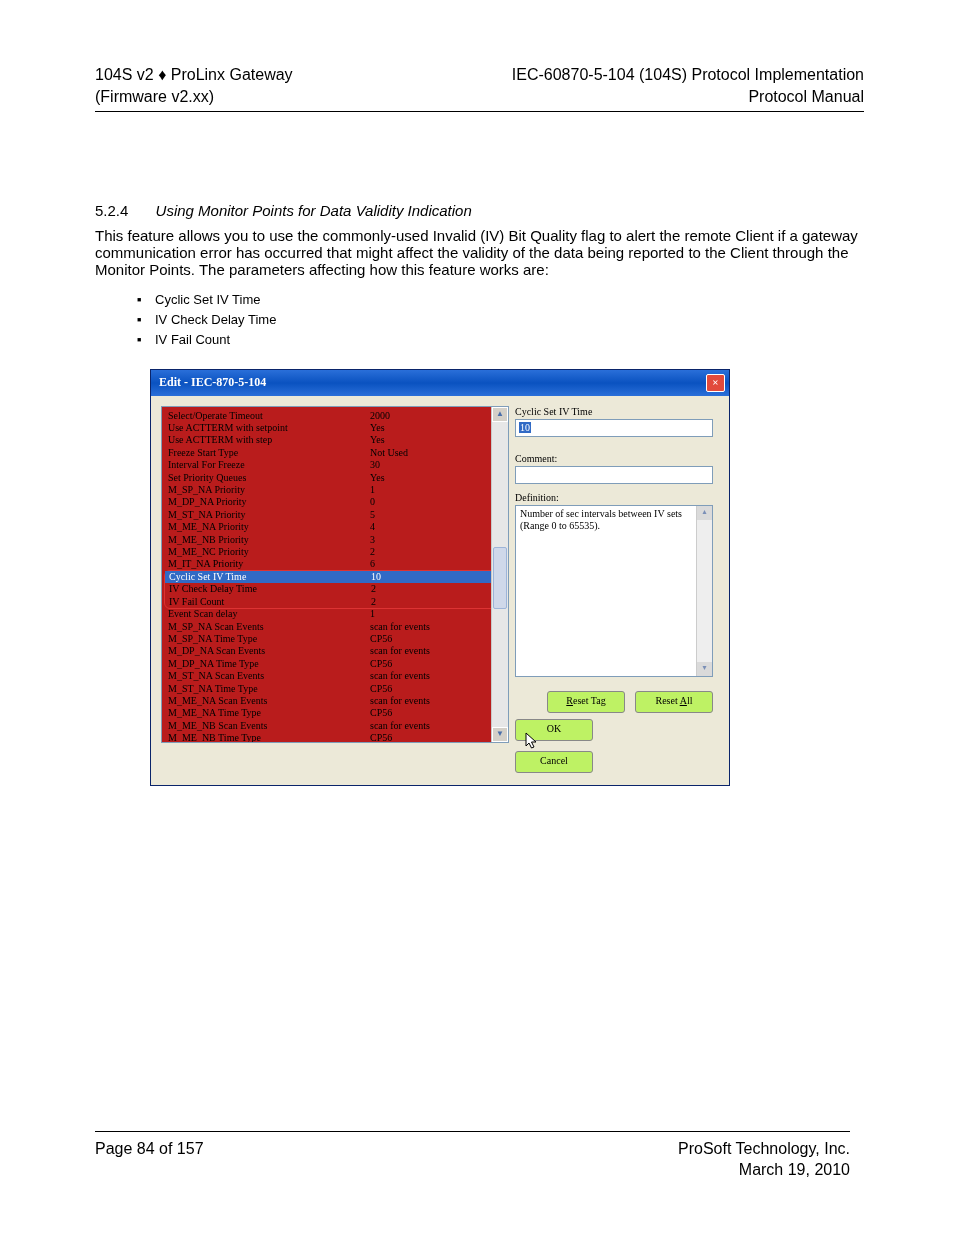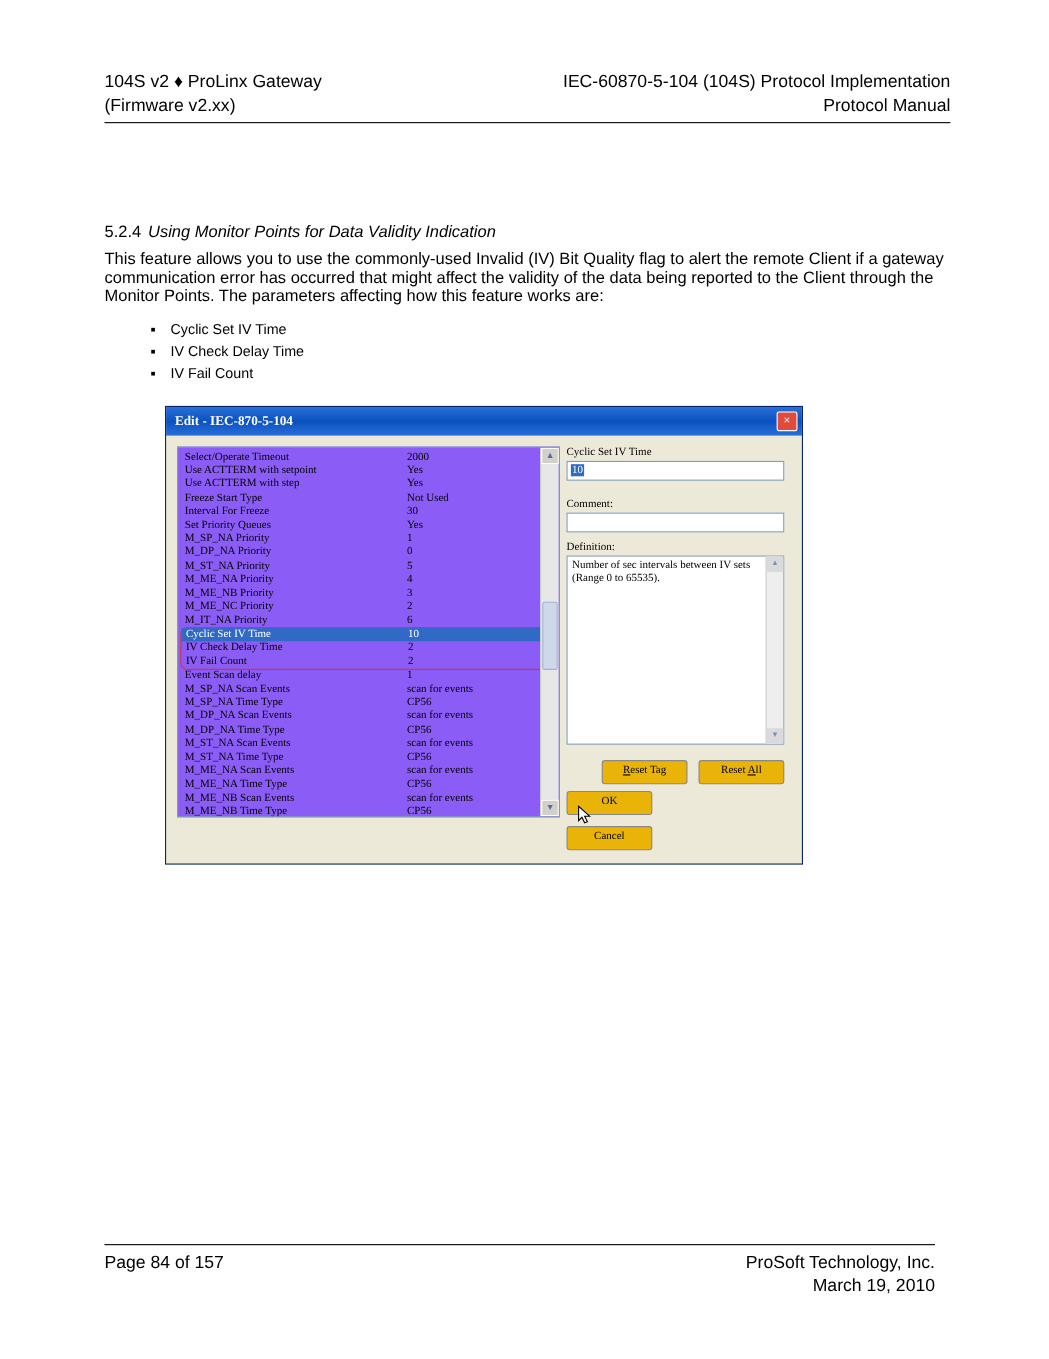--- a/index.html
+++ b/index.html
@@ -23,21 +23,21 @@
     line-height: 1.35;
     border-bottom: 1px solid #000;
     padding-bottom: 4px;
   }
   .header .right { text-align: right; }
   .body-content {
     padding-top: 90px;
     font-size: 15px;
   }
   .section-num { }
-  .section-title { font-style: italic; margin-left: 2px; }
+  .section-title { font-style: italic; margin-left: 23px; }
   .intro { margin-top: 8px; }
   .bullets { list-style: none; padding: 0; margin: 12px 0 4px 42px; font-size: 13px; }
   .bullets li::before {
     content: "■";
     font-size: 7px;
     display: inline-block;
     width: 18px;
     vertical-align: 2px;
   }
   .bullets li { line-height: 1.55; }
@@ -72,21 +72,21 @@
     text-align: center;
     line-height: 14px;
     cursor: pointer;
   }
   .dlg-body {
     display: flex;
     padding: 10px 10px 12px 10px;
     gap: 6px;
   }
   .left-pane {
-    background: #8b5cf6;
+    background: #b91c1c;
     border: 1px solid #7f9db9;
     width: 346px;
     height: 335px;
     overflow: hidden;
     position: relative;
     font-size: 10px;
   }
   .list-inner { padding: 3px 0 3px 0; }
   .row {
     display: flex;
@@ -170,21 +170,21 @@
   .btnrow {
     display: flex;
     gap: 10px;
     justify-content: flex-end;
     margin-top: 14px;
   }
   .btnrow.second { margin-top: 6px; flex-direction: column; }
   .wbtn {
     width: 76px;
     height: 20px;
-    background: #eab308;
+    background: #bef264;
     border: 1px solid #888;
     border-radius: 3px;
     font-size: 10px;
     text-align: center;
     line-height: 18px;
     cursor: pointer;
   }
   .wbtn .ul { text-decoration: underline; }
 
   .cursor {

